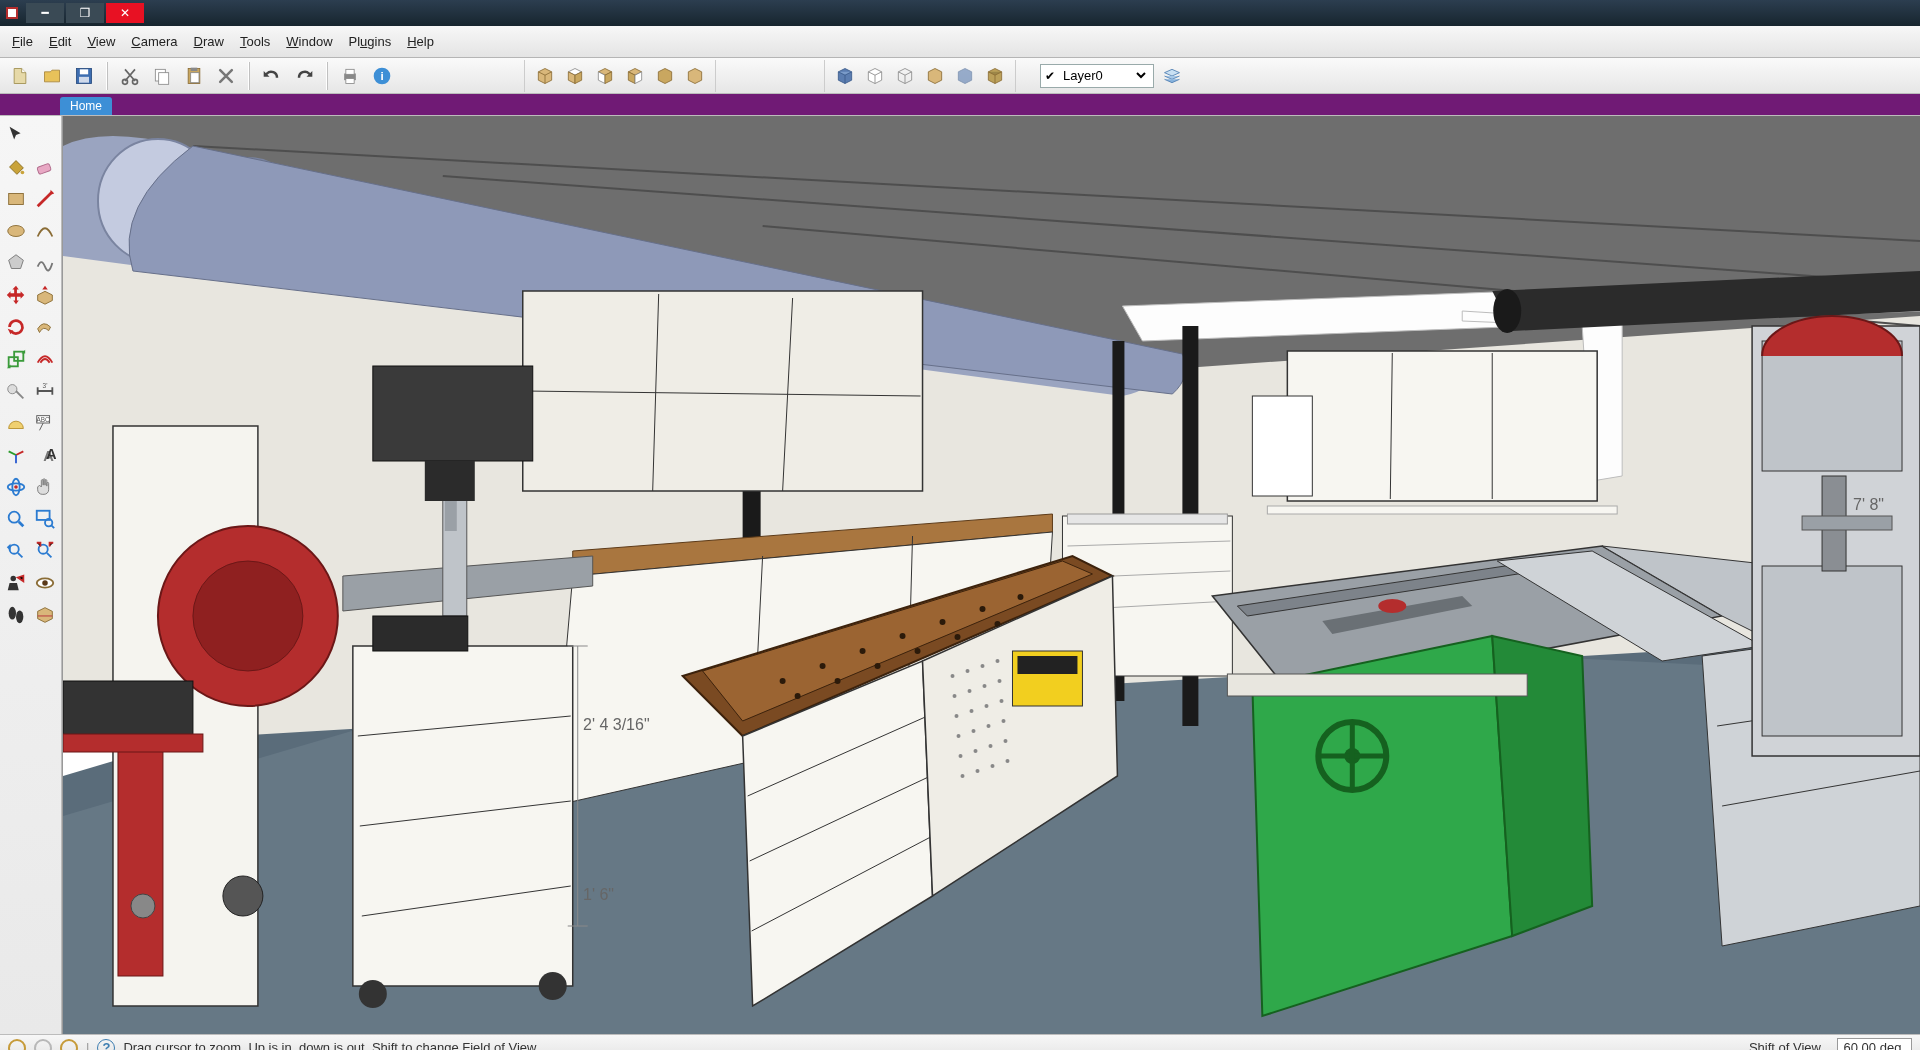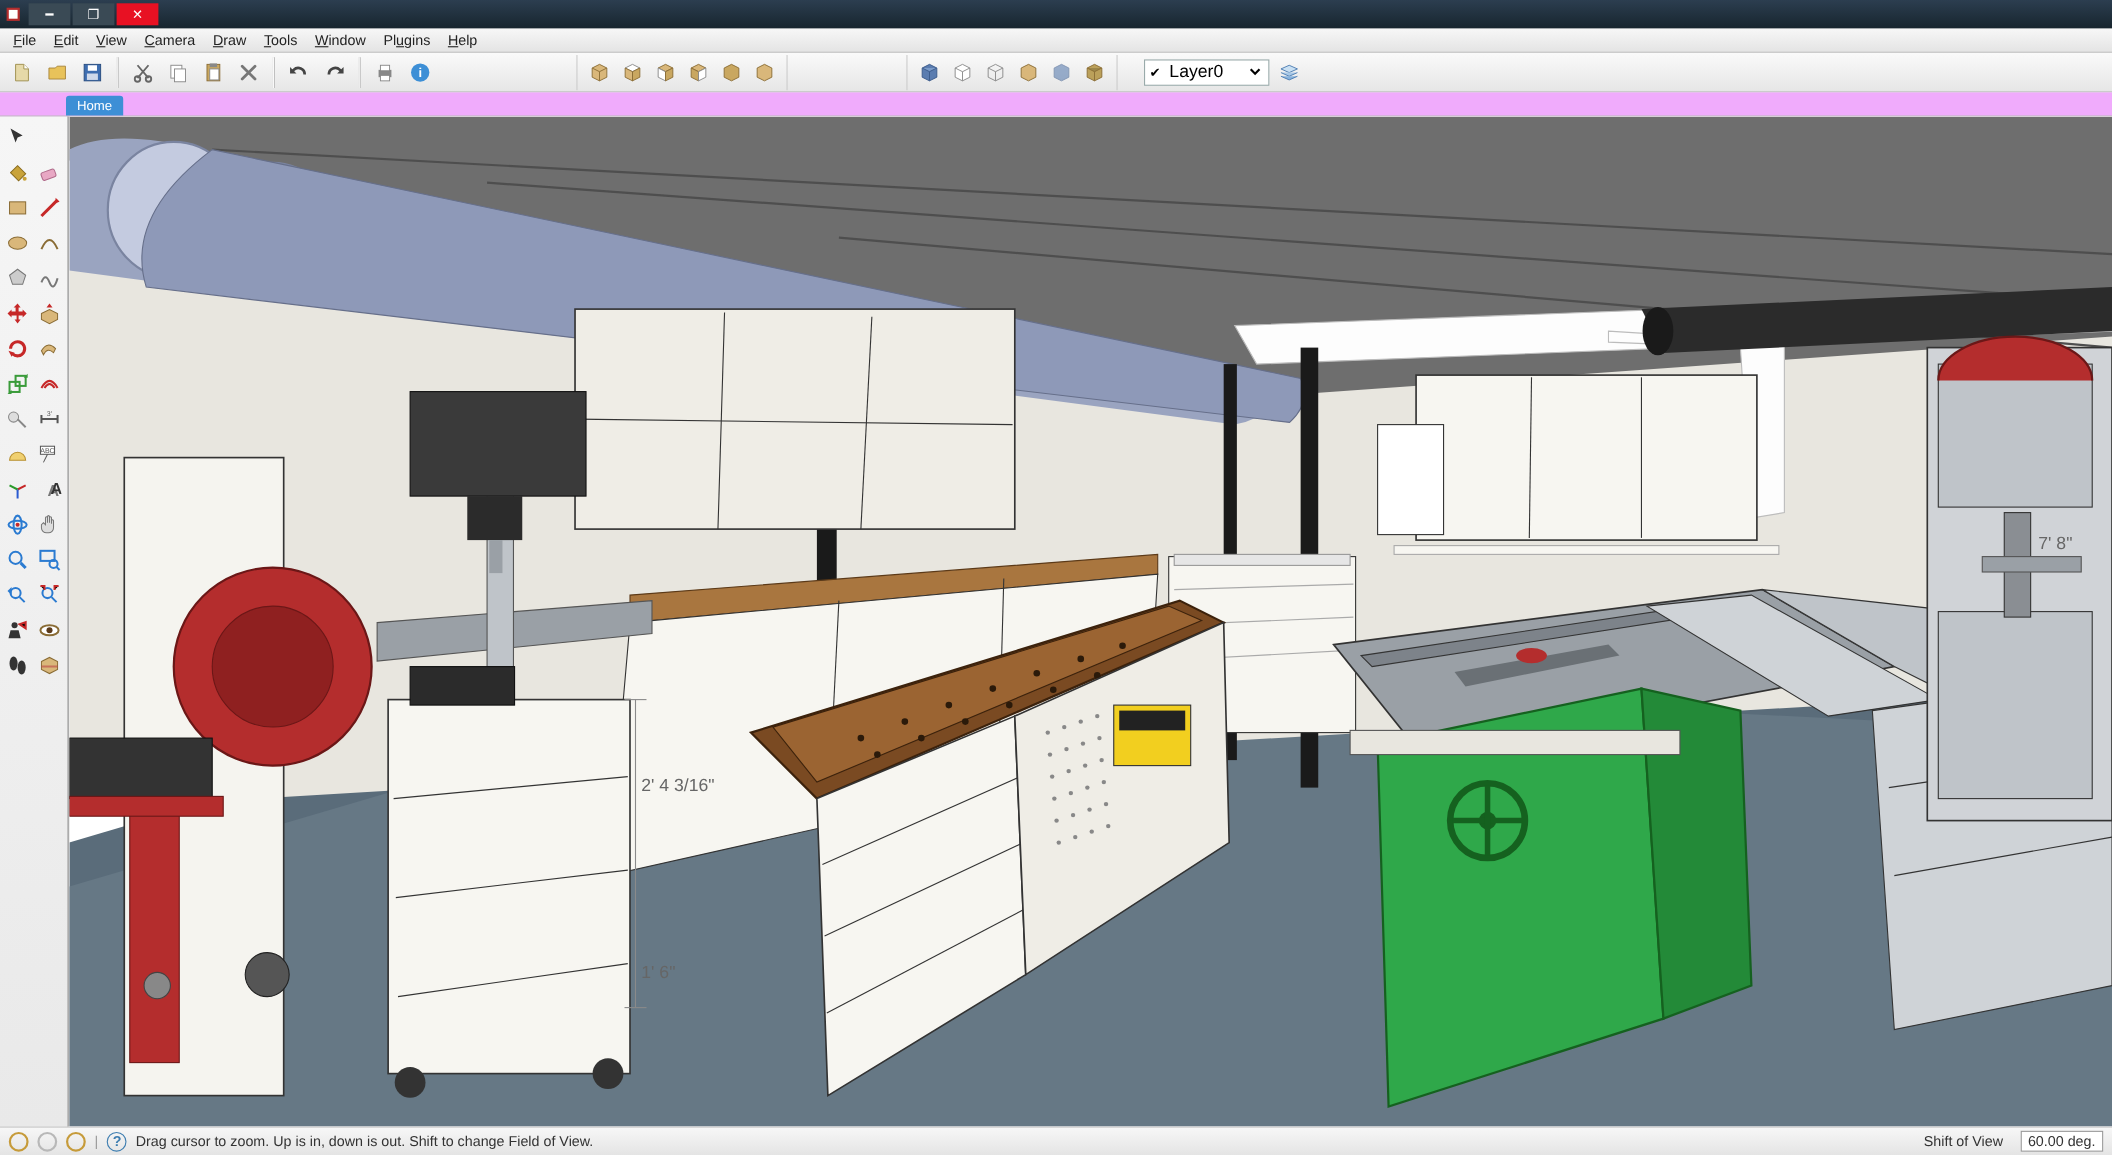--- a/index.html
+++ b/index.html
@@ -5,34 +5,34 @@
   * { box-sizing: border-box; margin: 0; padding: 0; }
   html, body { width: 1920px; height: 1050px; font-family: "Segoe UI", Tahoma, sans-serif; font-size: 12px; overflow: hidden; background: #f0f0f0; }
   
   .titlebar { height: 26px; background: linear-gradient(#2c3e50, #17252e); color: #fff; display: flex; align-items: center; padding: 0 4px; }
   .titlebar .app-icon { width: 16px; height: 16px; margin-right: 6px; display:inline-block; }
   .titlebar .title { flex: 1; font-size: 13px; }
   .win-btns { display: flex; gap: 2px; }
   .win-btn { width: 38px; height: 20px; background: #3a4a55; color:#fff; display:flex; align-items:center; justify-content:center; font-size:12px; cursor:pointer; }
   .win-btn.close { background: #e81123; }
   
-  .menubar { height: 22px; background: linear-gradient(#f7f7f7,#e4e4e4); border-bottom:1px solid #b5b5b5; display:flex; align-items:center; padding-left:4px; font-size:13px; color:#222; }
+  .menubar { height: 32px; background: linear-gradient(#f7f7f7,#e4e4e4); border-bottom:1px solid #b5b5b5; display:flex; align-items:center; padding-left:4px; font-size:13px; color:#222; }
   .menubar .menu-item { padding: 2px 8px; cursor:pointer; }
   .menubar .menu-item .ul { text-decoration: underline; }
   
   .toolbar { height: 36px; background: linear-gradient(#fafafa,#e6e6e6); border-bottom:1px solid #bcbcbc; display:flex; align-items:center; padding:0 6px; gap:4px; }
   .tb-divider { width:2px; height:28px; background: #c0c0c0; margin:0 4px; border-left:1px solid #fff; }
   .tb-btn { width:28px; height:28px; border:1px solid transparent; border-radius:3px; display:flex; align-items:center; justify-content:center; cursor:pointer; color:#445; }
   .tb-btn svg { width:20px; height:20px; }
   .layer-box { display:flex; align-items:center; border:1px solid #9aa; background:#fff; height:24px; padding:0 4px; gap:4px; }
-  .layer-box select { border:none; font-size:16px; background:transparent; width:90px; }
+  .layer-box select { border:none; font-size:13px; background:transparent; width:90px; }
   .tb-spacer { flex:1; }
   .tb-group { display:flex; align-items:center; gap:2px; padding:0 6px; border-left:1px solid #ccc; border-right:1px solid #ccc; height:32px; }
   
-  .scenetabs { height: 22px; background: #f0abfc; display:flex; align-items:flex-end; padding-left:60px; border-bottom:1px solid #bcbcbc; }
+  .scenetabs { height: 22px; background: #701a75; display:flex; align-items:flex-end; padding-left:60px; border-bottom:1px solid #bcbcbc; }
   .scene-tab { background:#3d8fd6; color:#fff; padding:2px 10px; font-size:12px; border-radius:3px 3px 0 0; cursor:pointer; }
   
   .workarea { display:flex; height: calc(1050px - 26px - 22px - 36px - 22px - 26px); }
   .left-toolbar { width:62px; background: linear-gradient(#f6f6f6,#e9e9e9); border-right:1px solid #bcbcbc; display:grid; grid-template-columns: 1fr 1fr; grid-auto-rows:30px; gap:2px; padding:4px 2px; }
   .lt-btn { display:flex; align-items:center; justify-content:center; border:1px solid transparent; border-radius:3px; cursor:pointer; }
   .lt-btn svg { width:22px; height:22px; }
   .viewport { flex:1; position:relative; background:#fff; overflow:hidden; border-left:1px solid #999; }
   .viewport svg.scene { position:absolute; inset:0; width:100%; height:100%; }
   .dim-label { position:absolute; font-size:16px; color:#666; font-family: Arial, sans-serif; }
   

